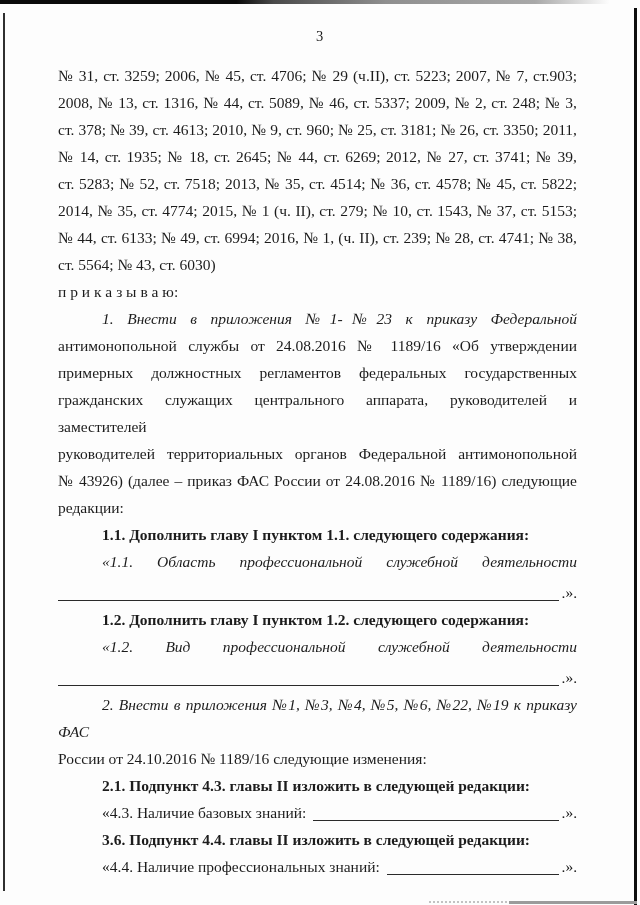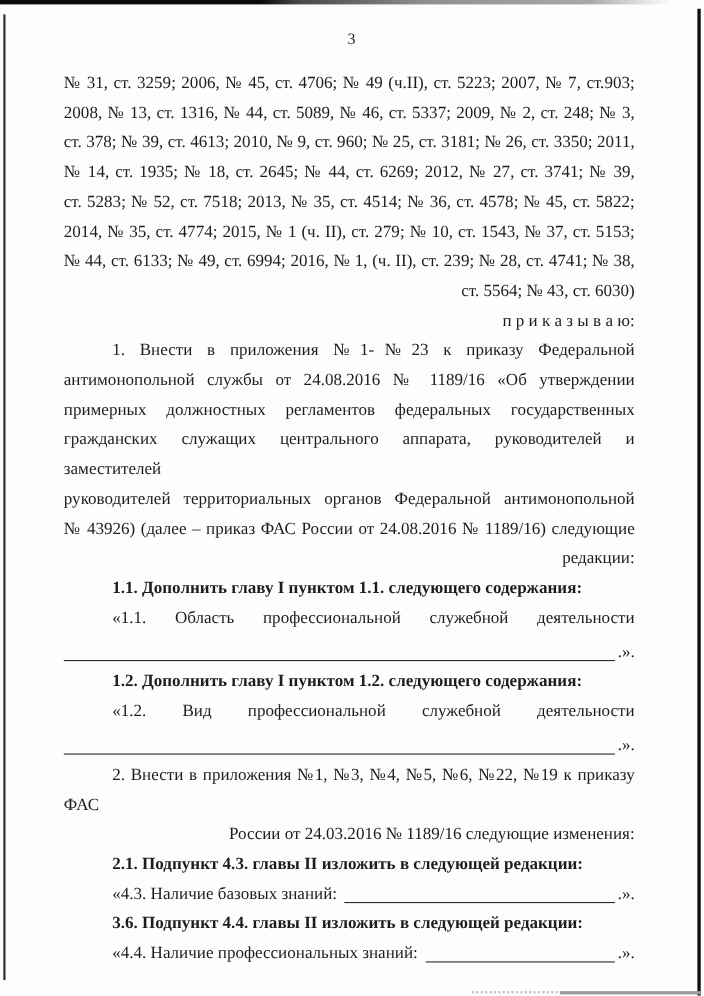--- a/index.html
+++ b/index.html
@@ -42,43 +42,43 @@
     position:absolute;top:26px;left:58px;width:519px;
     font-size:15.5px;
   }
   .page-number{
     text-align:center;font-size:14.5px;line-height:20px;
     margin-bottom:16px;
     transform:translateX(2px);
   }
   .line{min-height:27px;line-height:27px;white-space:normal;}
   .justify{text-align:justify;text-align-last:justify;}
-  .indent-justify{text-align:justify;text-align-last:justify;text-indent:44px;}
-  .plain{text-align:right;}
+  .indent-justify{text-align:justify;text-align-last:justify;text-indent:44px;font-style:italic;}
+  .plain{text-align:left;}
   .indent-plain{text-indent:44px;font-weight:bold;}
   .rule{display:flex;align-items:flex-end;height:31px;}
   .fill{display:flex;align-items:flex-end;}
   .fill .pre{white-space:pre;padding-left:44px;}
   .blank{flex:1 1 auto;border-bottom:1.3px solid #2a2a2a;height:1px;margin-bottom:5px;margin-left:7px;margin-right:3px;}
   .rule .blank{margin-left:0;}
   .sfx{white-space:pre;}
 </style>
 </head>
 <body>
 
 <div class="edge-top"></div>
 <div class="edge-left"></div>
 <div class="edge-right"></div>
 <div class="edge-bottom-dashes"></div>
 <div class="edge-bottom-right"></div>
 
 <div class="sheet">
   <div class="page-number">3</div>
   <div>
-      <div class="line justify">№ 31, ст. 3259; 2006, № 45, ст. 4706; № 49 (ч.II), ст. 5223; 2007, № 7, ст.903;</div>
+      <div class="line justify">№ 31, ст. 3259; 2006, № 45, ст. 4706; № 29 (ч.II), ст. 5223; 2007, № 7, ст.903;</div>
       <div class="line justify">2008, № 13, ст. 1316, № 44, ст. 5089, № 46, ст. 5337; 2009, № 2, ст. 248; № 3,</div>
       <div class="line justify">ст. 378; № 39, ст. 4613; 2010, № 9, ст. 960; № 25, ст. 3181; № 26, ст. 3350; 2011,</div>
       <div class="line justify">№ 14, ст. 1935; № 18, ст. 2645; № 44, ст. 6269; 2012, № 27, ст. 3741; № 39,</div>
       <div class="line justify">ст. 5283; № 52, ст. 7518; 2013, № 35, ст. 4514; № 36, ст. 4578; № 45, ст. 5822;</div>
       <div class="line justify">2014, № 35, ст. 4774; 2015, № 1 (ч. II), ст. 279; № 10, ст. 1543, № 37, ст. 5153;</div>
       <div class="line justify">№ 44, ст. 6133; № 49, ст. 6994; 2016, № 1, (ч. II), ст. 239; № 28, ст. 4741; № 38,</div>
       <div class="line plain">ст. 5564; № 43, ст. 6030)</div>
       <div class="line plain">п р и к а з ы в а ю:</div>
       <div class="line indent-justify">1. Внести в приложения №1-№23 к приказу Федеральной</div>
       <div class="line justify">антимонопольной службы от 24.08.2016 № 1189/16 «Об утверждении</div>
@@ -93,21 +93,21 @@
         <span class="blank"></span>
         <span class="sfx">.».</span>
       </div>
       <div class="line indent-plain">1.2. Дополнить главу I пунктом 1.2. следующего содержания:</div>
       <div class="line indent-justify">«1.2. Вид профессиональной служебной деятельности</div>
       <div class="line rule">
         <span class="blank"></span>
         <span class="sfx">.».</span>
       </div>
       <div class="line indent-justify">2. Внести в приложения №1, №3, №4, №5, №6, №22, №19 к приказу ФАС</div>
-      <div class="line plain">России от 24.03.2016 № 1189/16 следующие изменения:</div>
+      <div class="line plain">России от 24.10.2016 № 1189/16 следующие изменения:</div>
       <div class="line indent-plain">2.1. Подпункт 4.3. главы II изложить в следующей редакции:</div>
       <div class="line fill">
         <span class="pre">«4.3. Наличие базовых знаний:</span>
         <span class="blank"></span>
         <span class="sfx">.».</span>
       </div>
       <div class="line indent-plain">3.6. Подпункт 4.4. главы II изложить в следующей редакции:</div>
       <div class="line fill">
         <span class="pre">«4.4. Наличие профессиональных знаний:</span>
         <span class="blank"></span>

